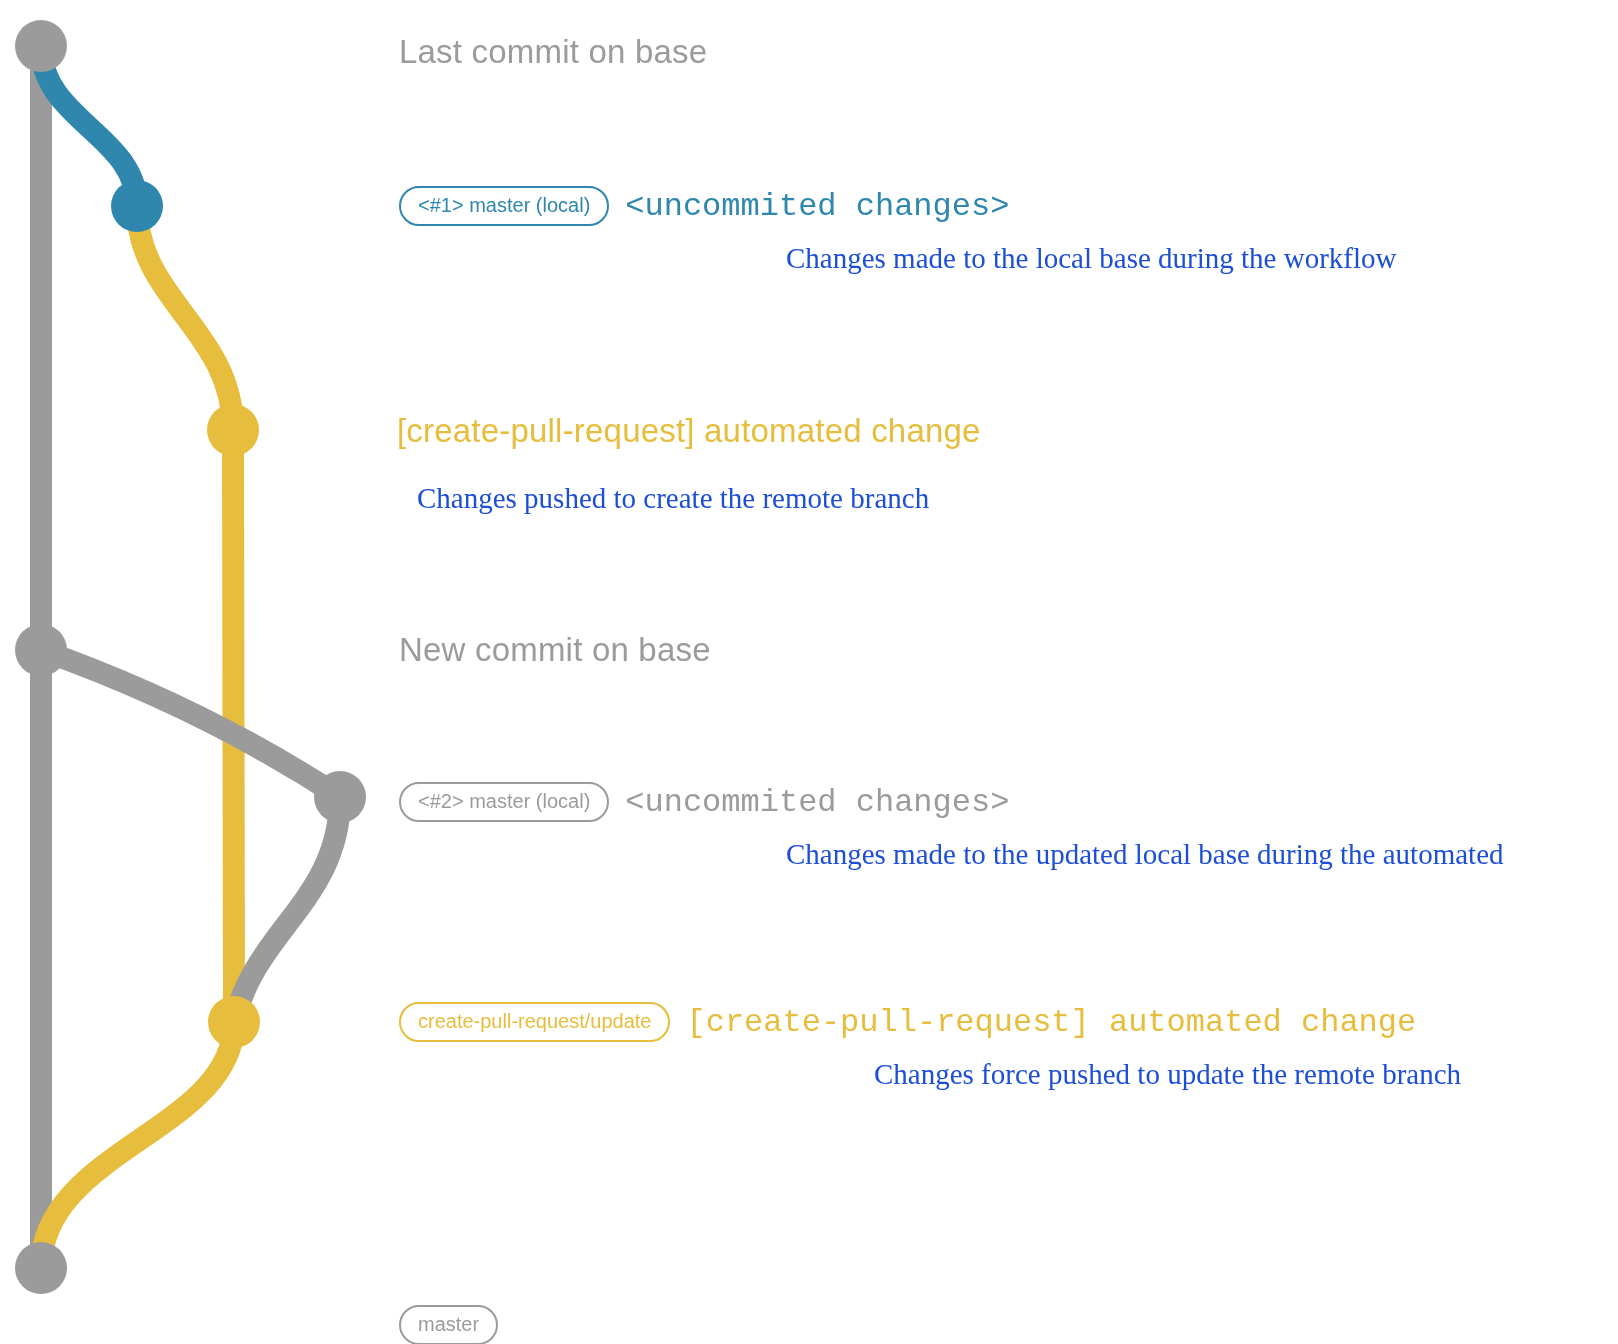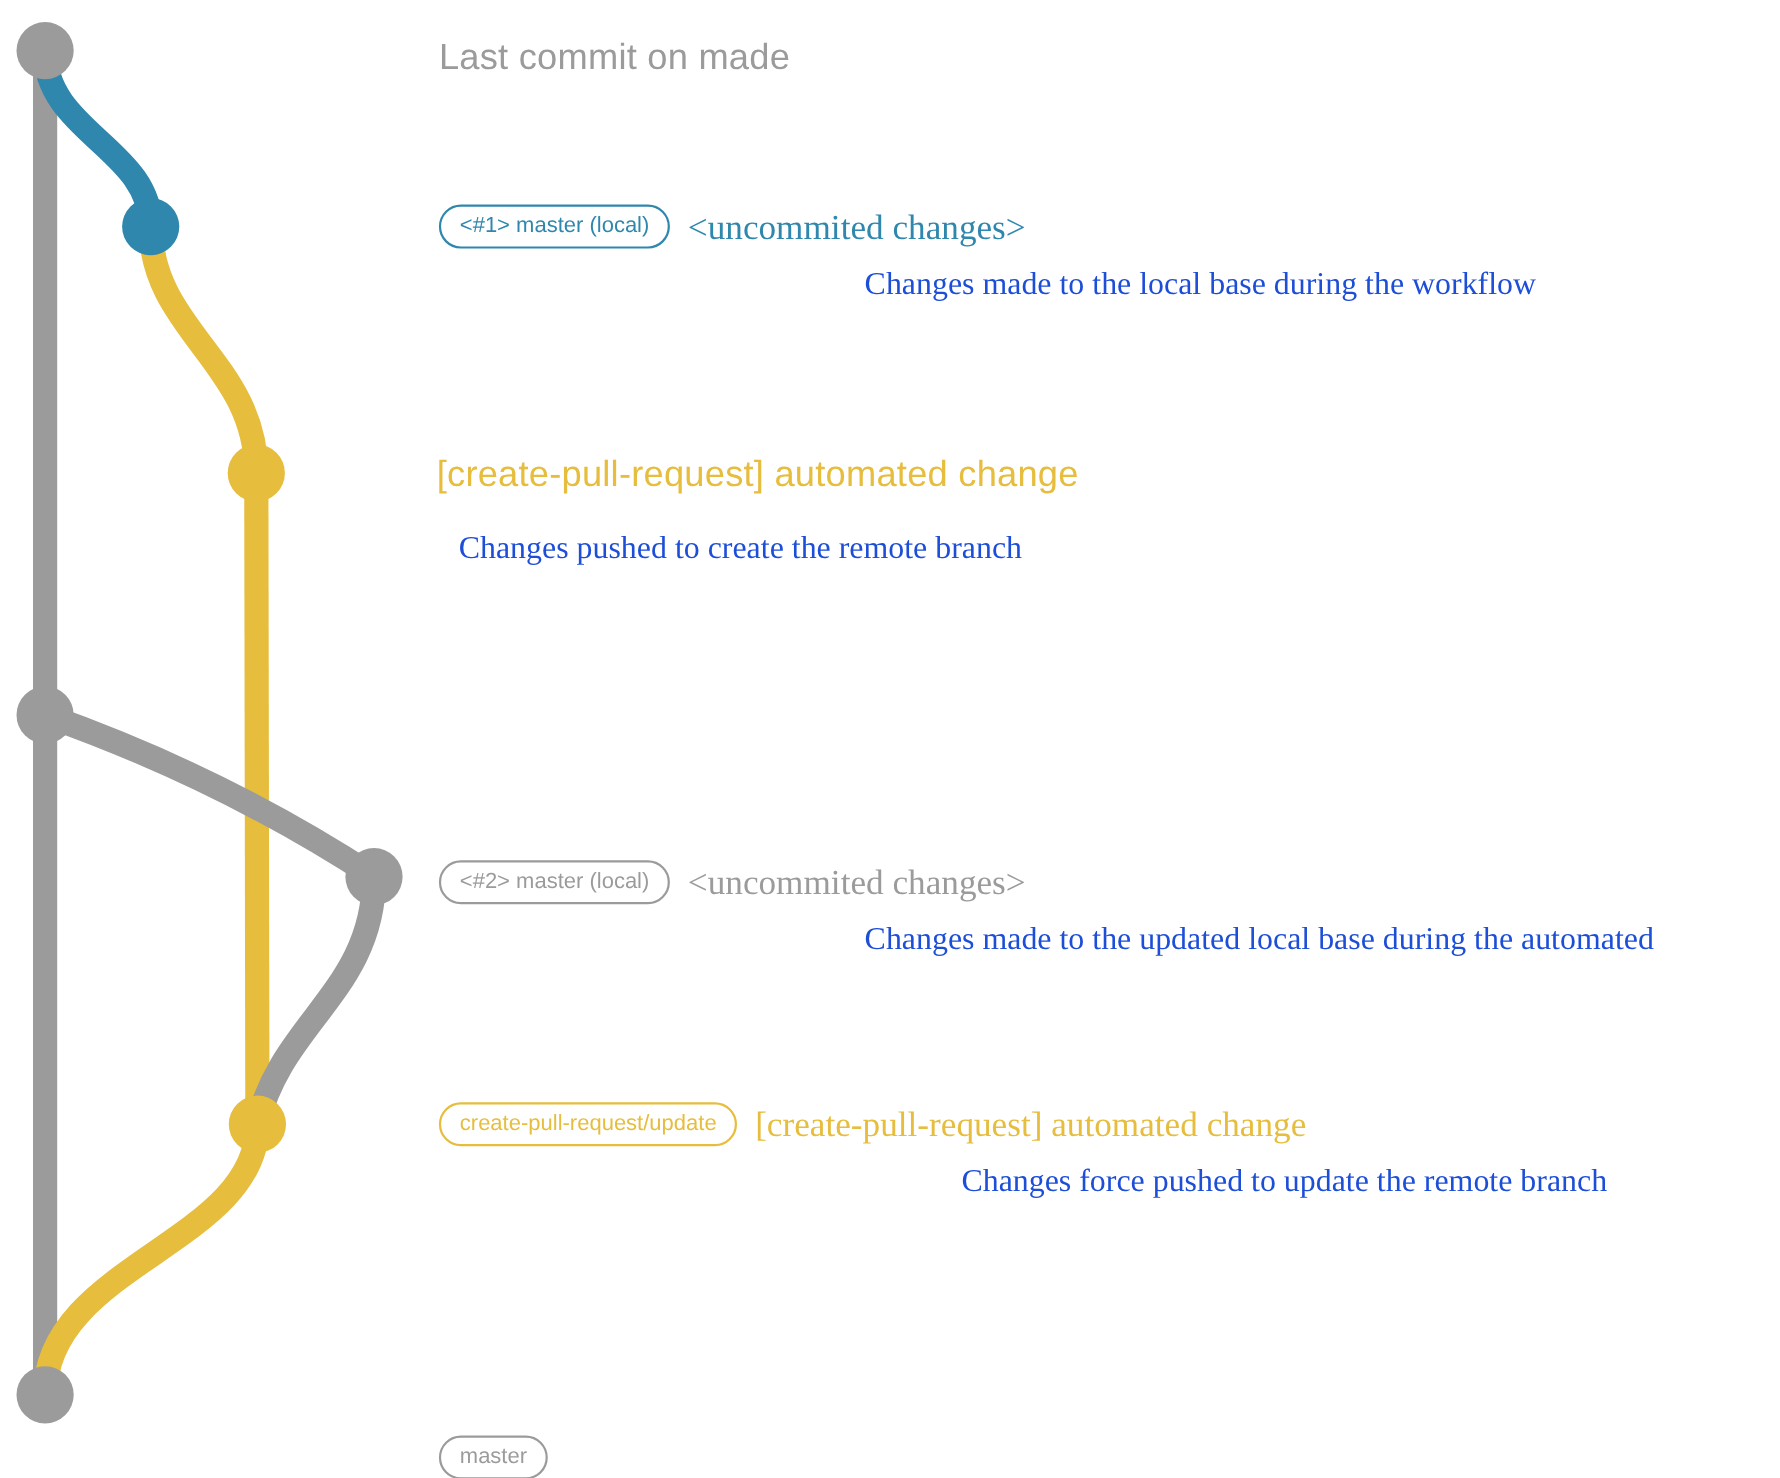--- a/index.html
+++ b/index.html
@@ -41,21 +41,21 @@
     display: inline-block;
     border: 2px solid currentColor;
     border-radius: 22px;
     padding: 7px 17px 9px 17px;
     font-family: "Liberation Sans", sans-serif;
     font-size: 20px;
     line-height: 1;
     background: #ffffff;
   }
   .subject {
-    font-family: Liberation Serif, serif;
+    font-family: Liberation Mono, monospace;
     font-size: 32px;
     margin-left: 16px;
   }
   .desc {
     position: absolute;
     font-family: "Liberation Serif", serif;
     font-size: 29px;
     color: #1d4ed8;
     white-space: nowrap;
   }
@@ -84,34 +84,37 @@
     <circle cx="41" cy="46" r="26" fill="#9b9b9b"></circle>
     <circle cx="137" cy="206" r="26" fill="#2f87ad"></circle>
     <circle cx="233" cy="430" r="26" fill="#e6bd3d"></circle>
     <circle cx="41" cy="650" r="26" fill="#9b9b9b"></circle>
     <circle cx="340" cy="797" r="26" fill="#9b9b9b"></circle>
     <circle cx="234" cy="1022" r="26" fill="#e6bd3d"></circle>
     <circle cx="41" cy="1268" r="26" fill="#9b9b9b"></circle>
   </svg>
 
   <div class="row" style="left:399px; top:33px;">
-    <span class="headline c-gray">Last commit on made</span>
+    <span class="headline c-gray">Last commit on base</span>
   </div>
 
   <div class="row" style="left:399px; top:186px;">
     <span class="badge c-blue">&lt;#1&gt; master (local)</span>
     <span class="subject c-blue">&lt;uncommited changes&gt;</span>
   </div>
   <div class="desc" style="left:786px; top:242px;">Changes made to the local base during the workflow</div>
 
   <div class="row" style="left:397px; top:412px;">
     <span class="headline c-yellow">[create-pull-request] automated change</span>
   </div>
   <div class="desc" style="left:417px; top:457px;margin-top:25px;">Changes pushed to create the remote branch</div>
 
+  <div class="row" style="left:399px; top:631px;">
+    <span class="headline c-gray">New commit on base</span>
+  </div>
 
   <div class="row" style="left:399px; top:782px;">
     <span class="badge c-gray">&lt;#2&gt; master (local)</span>
     <span class="subject c-gray">&lt;uncommited changes&gt;</span>
   </div>
   <div class="desc" style="left:786px; top:838px;">Changes made to the updated local base during the automated</div>
 
   <div class="row" style="left:399px; top:1002px;">
     <span class="badge c-yellow">create-pull-request/update</span>
     <span class="subject c-yellow">[create-pull-request] automated change</span>

